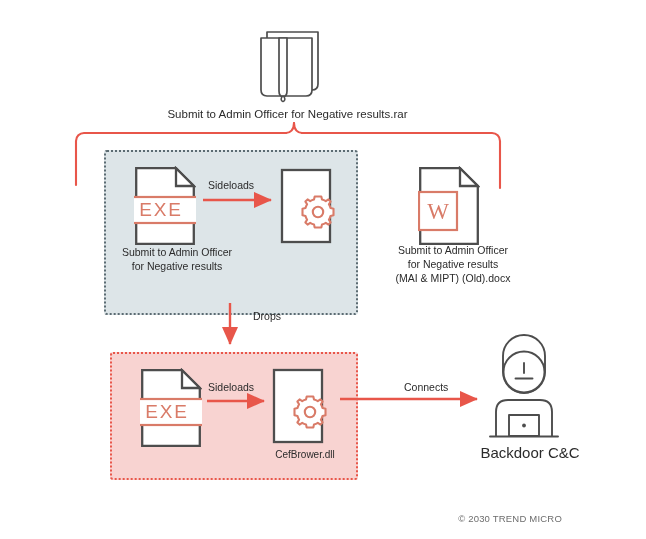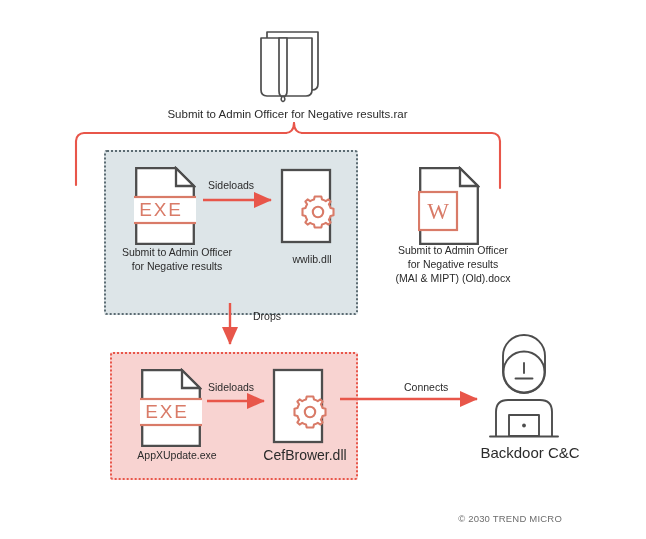--- a/index.html
+++ b/index.html
@@ -75,21 +75,21 @@
   #docx-label {
     left: 378px; top: 243px; width: 150px;
     font-size: 10.5px; line-height: 14px;
   }
   #appx-label {
     left: 112px; top: 448px; width: 130px;
     font-size: 10.5px;
   }
   #cef-label {
     left: 255px; top: 448px; width: 100px;
-    font-size: 14px;
+    font-size: 10px;
   }
   #c2-label {
     left: 462px; top: 446px; width: 136px;
     font-size: 15px;
   }
   #lbl-sideloads-1 { left: 208px; top: 179px; }
   #lbl-sideloads-2 { left: 208px; top: 381px; }
   #lbl-drops      { left: 243px; top: 310px; padding-left: 10px; }
   #lbl-connects   { left: 404px; top: 381px; }
   #copyright {
@@ -230,29 +230,27 @@
     </svg>
   </div>
 
   <div class="lbl" id="rar-label">Submit to Admin Officer for Negative results.rar</div>
 
   <div class="lbl multi" id="exe-new-label">
     <div>Submit to Admin Officer</div>
     <div>for Negative results</div>
   </div>
 
-  <div class="lbl" id="wwlib-label">wwlib.dll</div>
 
   <div class="lbl multi" id="docx-label">
     <div>Submit to Admin Officer</div>
     <div>for Negative results</div>
     <div>(MAI &amp; MIPT) (Old).docx</div>
   </div>
 
-  <div class="lbl" id="appx-label">AppXUpdate.exe</div>
 
   <div class="lbl" id="cef-label">CefBrower.dll</div>
 
   <div class="lbl" id="c2-label">Backdoor C&amp;C</div>
 
   <div class="edge-lbl" id="lbl-sideloads-1">Sideloads</div>
   <div class="edge-lbl" id="lbl-sideloads-2">Sideloads</div>
   <div class="edge-lbl" id="lbl-drops">Drops</div>
   <div class="edge-lbl" id="lbl-connects">Connects</div>
 

